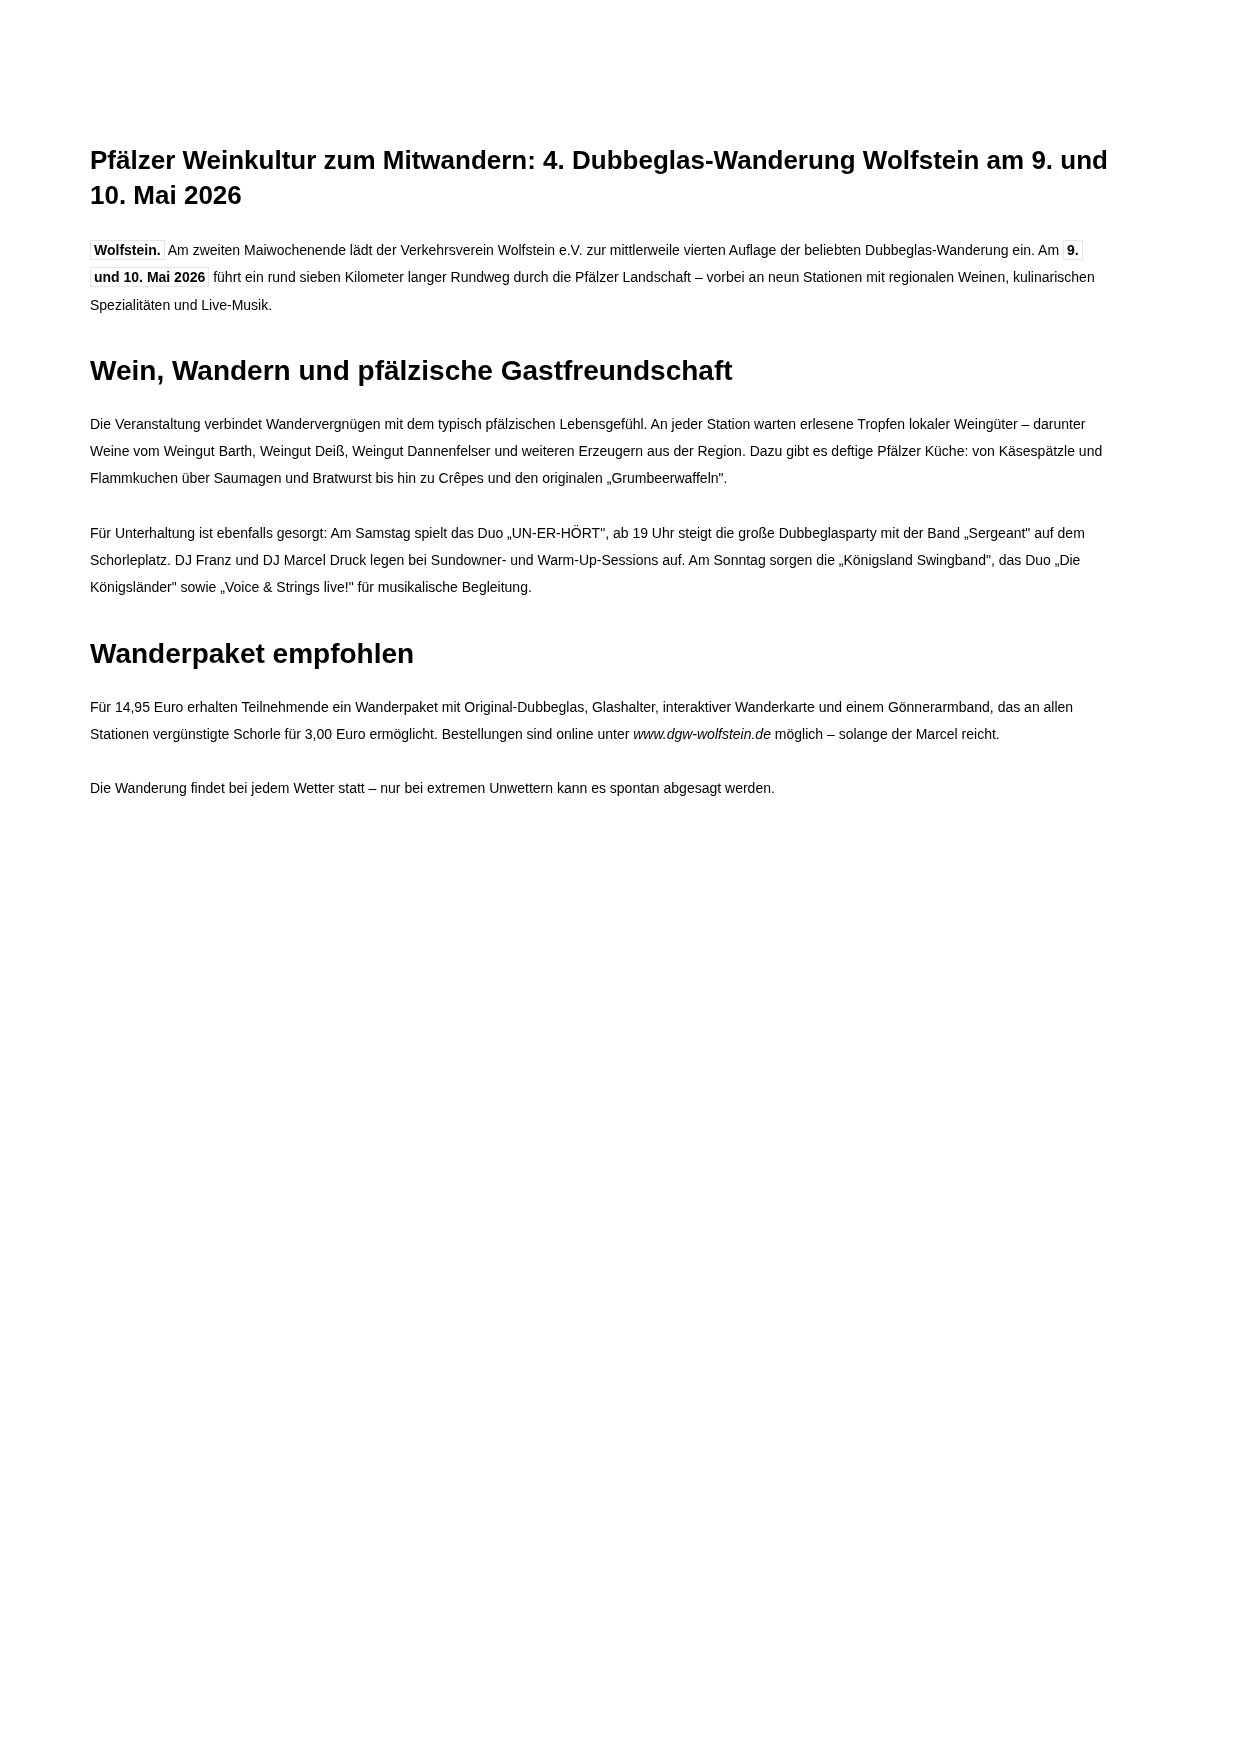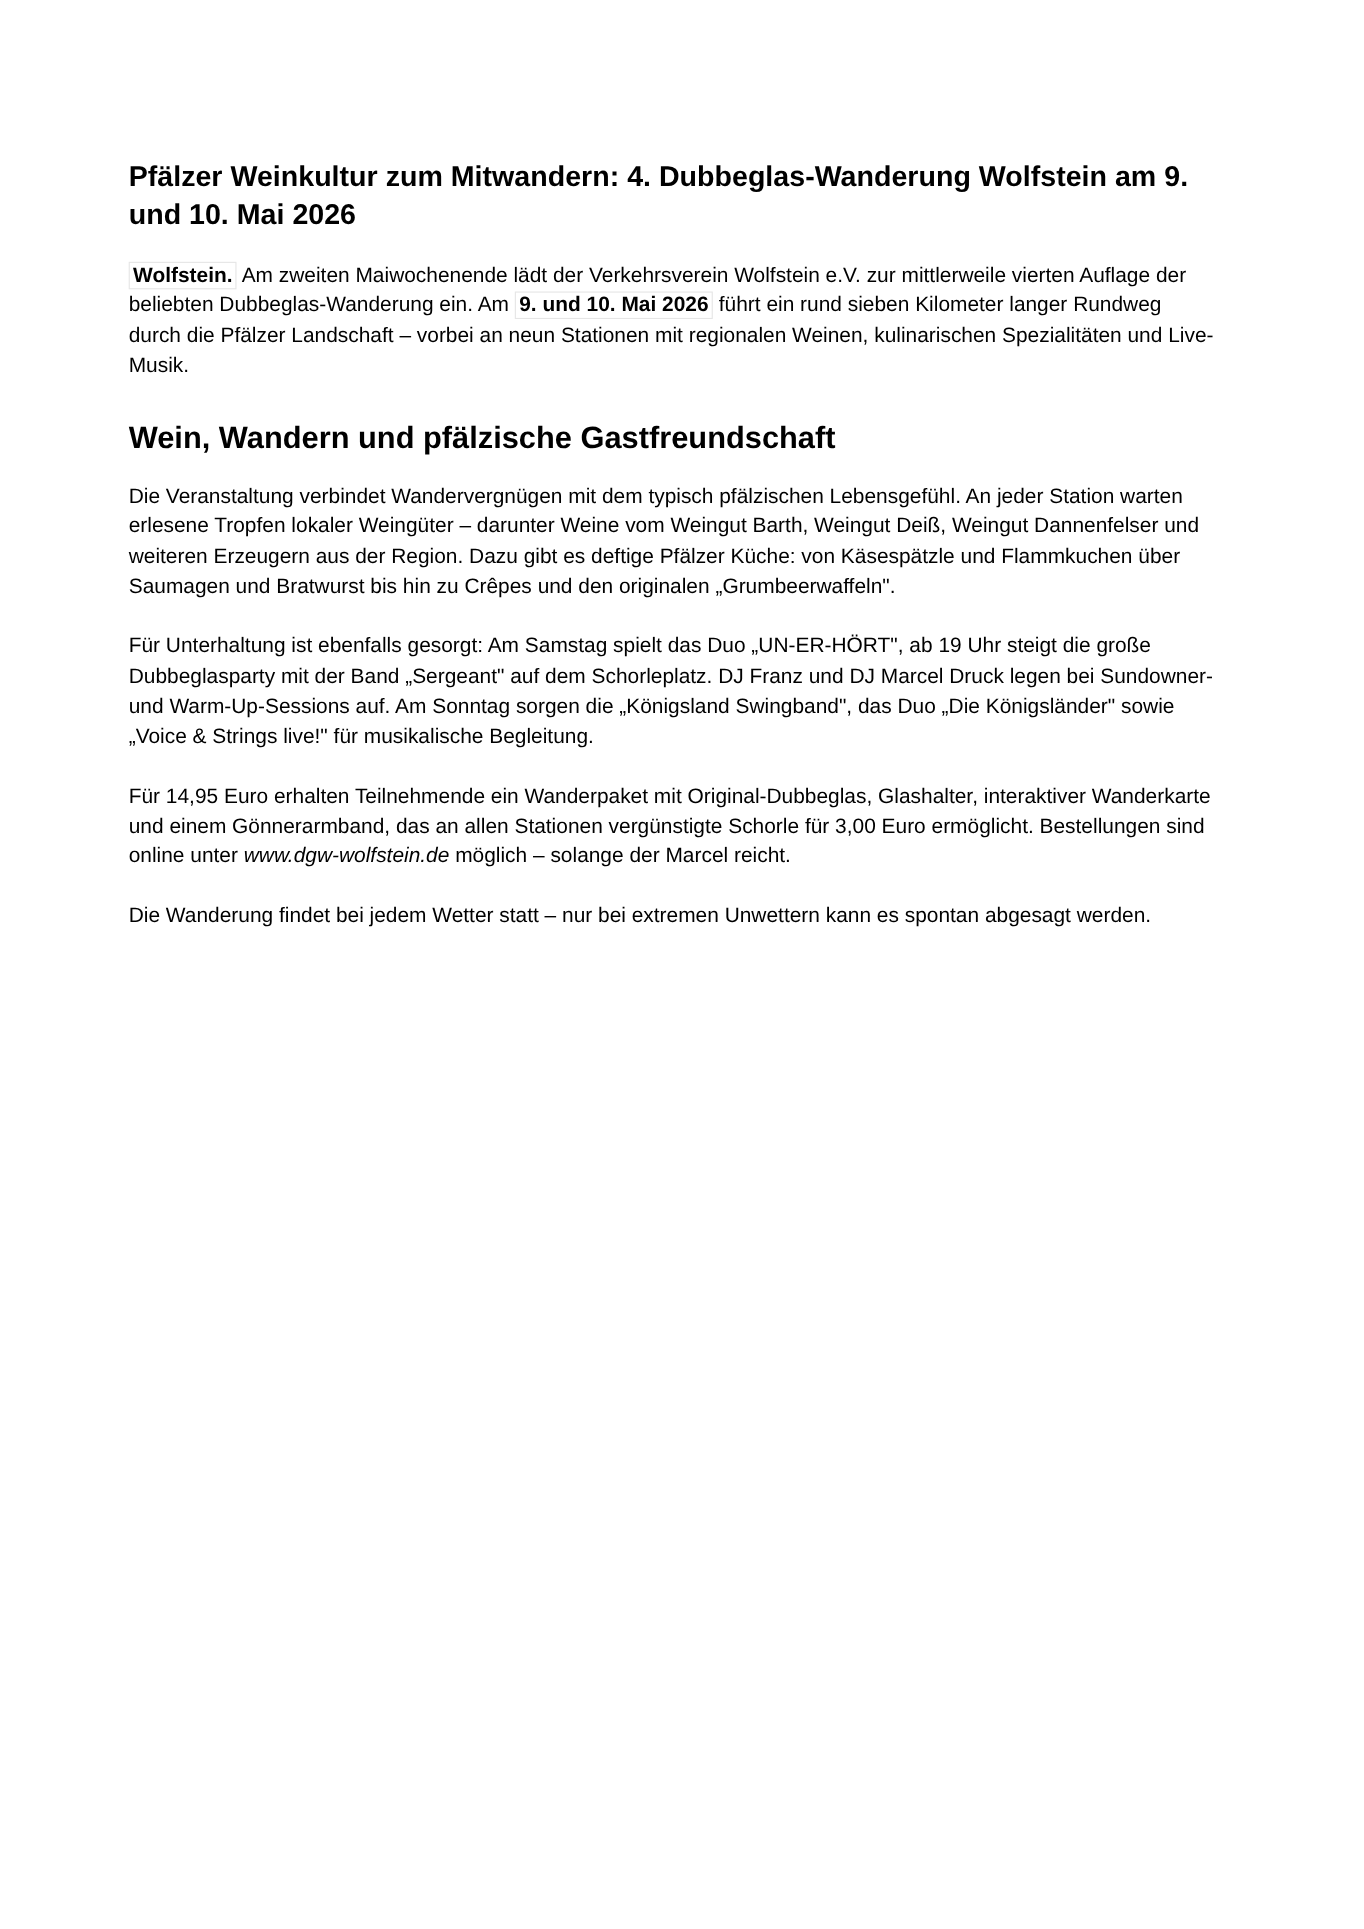--- a/index.html
+++ b/index.html
@@ -5,40 +5,40 @@
   html, body {
     margin: 0;
     padding: 0;
     background: #ffffff;
   }
   .page {
     position: relative;
     width: 1240px;
     height: 1754px;
     box-sizing: border-box;
-    padding: 143px 132px 0 117px;
+    padding: 143px 132px 0 90px;
     background: #ffffff;
     color: #000000;
     font-family: "Liberation Sans", sans-serif;
     overflow: hidden;
   }
   h1.doc-title {
     font-size: 26px;
     line-height: 35px;
     font-weight: bold;
     margin: 0 0 24px 0;
   }
   h2.section-heading {
     font-size: 28px;
     line-height: 27px;
     font-weight: bold;
     margin: 38px 0 27px 0;
   }
   p.body-para {
-    font-size: 19px;
+    font-size: 14px;
     line-height: 27.3px;
     margin: 0 0 27px 0;
   }
   .bold { font-weight: bold; }
   .italic { font-style: italic; }
   .boxed {
     border: 1px solid #e5e5e5;
     padding: 1px 3px;
     -webkit-box-decoration-break: clone;
     box-decoration-break: clone;
@@ -54,19 +54,20 @@
   <p class="body-para"><span class="bold boxed">Wolfstein.</span><span> Am zweiten Maiwochenende lädt der Verkehrsverein Wolfstein e.V. zur mittlerweile vierten Auflage der beliebten Dubbeglas-Wanderung ein. Am </span><span class="bold boxed">9. und 10. Mai 2026</span><span> führt ein rund sieben Kilometer langer Rundweg durch die Pfälzer Landschaft – vorbei an neun Stationen mit regionalen Weinen, kulinarischen Spezialitäten und Live-Musik.</span></p>
 
   <h2 class="section-heading">Wein, Wandern und pfälzische Gastfreundschaft</h2>
 
   <p class="body-para">Die Veranstaltung verbindet Wandervergnügen mit dem typisch pfälzischen Lebensgefühl. An jeder Station warten erlesene Tropfen lokaler Weingüter – darunter Weine vom Weingut Barth, Weingut Deiß, Weingut Dannenfelser und weiteren Erzeugern aus der Region. Dazu gibt es deftige Pfälzer Küche: von Käsespätzle und Flammkuchen über Saumagen und Bratwurst bis hin zu Crêpes und den originalen „Grumbeerwaffeln".</p>
 
 
 
   <p class="body-para">Für Unterhaltung ist ebenfalls gesorgt: Am Samstag spielt das Duo „UN-ER-HÖRT", ab 19 Uhr steigt die große Dubbeglasparty mit der Band „Sergeant" auf dem Schorleplatz. DJ Franz und DJ Marcel Druck legen bei Sundowner- und Warm-Up-Sessions auf. Am Sonntag sorgen die „Königsland Swingband", das Duo „Die Königsländer" sowie „Voice &amp; Strings live!" für musikalische Begleitung.</p>
 
+  <h2 class="section-heading">Wanderpaket empfohlen</h2>
 
   <p class="body-para"><span>Für 14,95 Euro erhalten Teilnehmende ein Wanderpaket mit Original-Dubbeglas, Glashalter, interaktiver Wanderkarte und einem Gönnerarmband, das an allen Stationen vergünstigte Schorle für 3,00 Euro ermöglicht. Bestellungen sind online unter </span><span class="italic">www.dgw-wolfstein.de</span><span> möglich – solange der Marcel reicht.</span></p>
 
   <p class="body-para">Die Wanderung findet bei jedem Wetter statt – nur bei extremen Unwettern kann es spontan abgesagt werden.</p>
 
 
 </div>
 
 </body></html>

